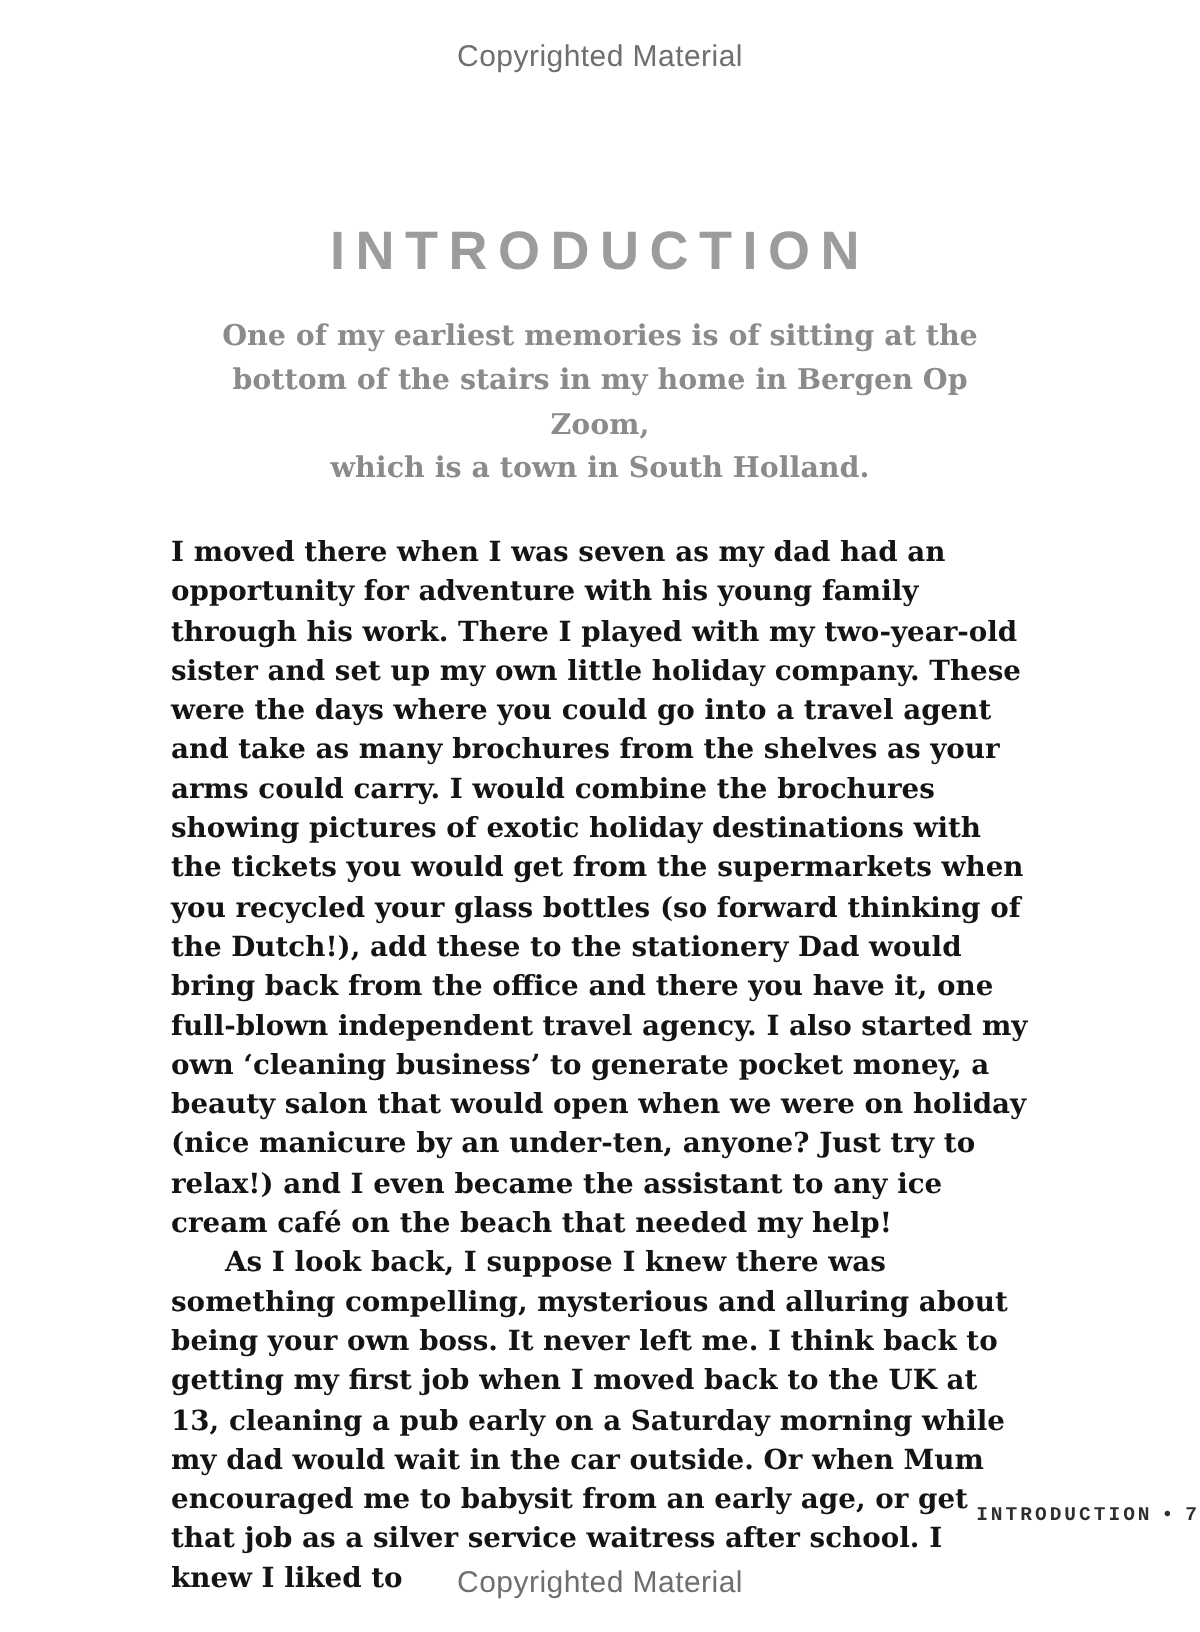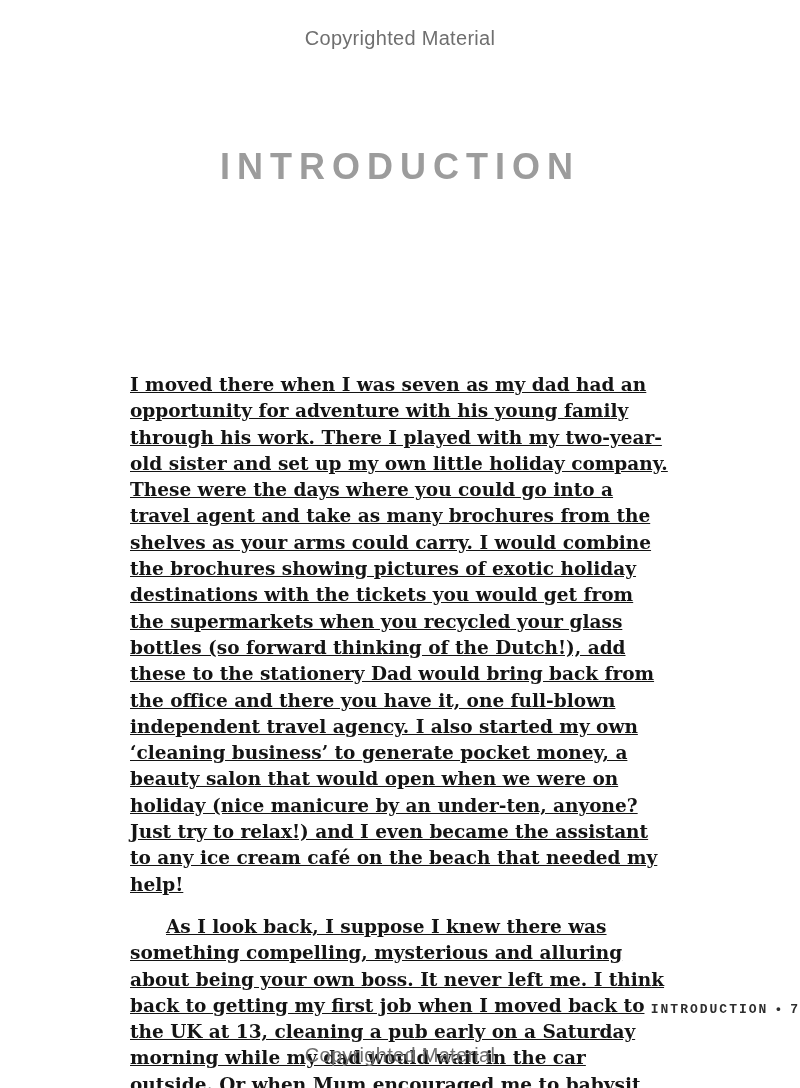--- a/index.html
+++ b/index.html
@@ -61,22 +61,21 @@
     left: 114px;
     width: 572px;
     font-family: "DejaVu Serif", serif;
     font-size: 18.5px;
     font-weight: 600;
     line-height: 26.3px;
     color: #141414;
     text-align: left;
   }
   .body-text p {
-    margin: 16px;
-    text-decoration: underline;
+    margin: 0;
   }
   .body-text p.indent {
     text-indent: 36px;
   }
 
   .footer {
     position: absolute;
     top: 1002px;
     left: 0;
     width: 100%;
@@ -94,20 +93,23 @@
 </style>
 </head>
 <body>
 
 <div class="page">
 
   <div class="copyright-notice copyright-top">Copyrighted Material</div>
 
   <h1 class="chapter-heading">INTRODUCTION</h1>
 
+  <div class="epigraph">One of my earliest memories is of sitting at the
+bottom of the stairs in my home in Bergen Op Zoom,
+which is a town in South Holland.</div>
 
   <div class="body-text">
     <p>I moved there when I was seven as my dad had an opportunity for adventure with his young family through his work. There I played with my two-year-old sister and set up my own little holiday company. These were the days where you could go into a travel agent and take as many brochures from the shelves as your arms could carry. I would combine the brochures showing pictures of exotic holiday destinations with the tickets you would get from the supermarkets when you recycled your glass bottles (so forward thinking of the Dutch!), add these to the stationery Dad would bring back from the office and there you have it, one full-blown independent travel agency. I also started my own ‘cleaning business’ to generate pocket money, a beauty salon that would open when we were on holiday (nice manicure by an under-ten, anyone? Just try to relax!) and I even became the assistant to any ice cream café on the beach that needed my help!</p>
     <p class="indent">As I look back, I suppose I knew there was something compelling, mysterious and alluring about being your own boss. It never left me. I think back to getting my first job when I moved back to the UK at 13, cleaning a pub early on a Saturday morning while my dad would wait in the car outside. Or when Mum encouraged me to babysit from an early age, or get that job as a silver service waitress after school. I knew I liked to</p>
   </div>
 
   <div class="footer">
     <span>INTRODUCTION</span><span class="sep">•</span><span>7</span>
   </div>
 

